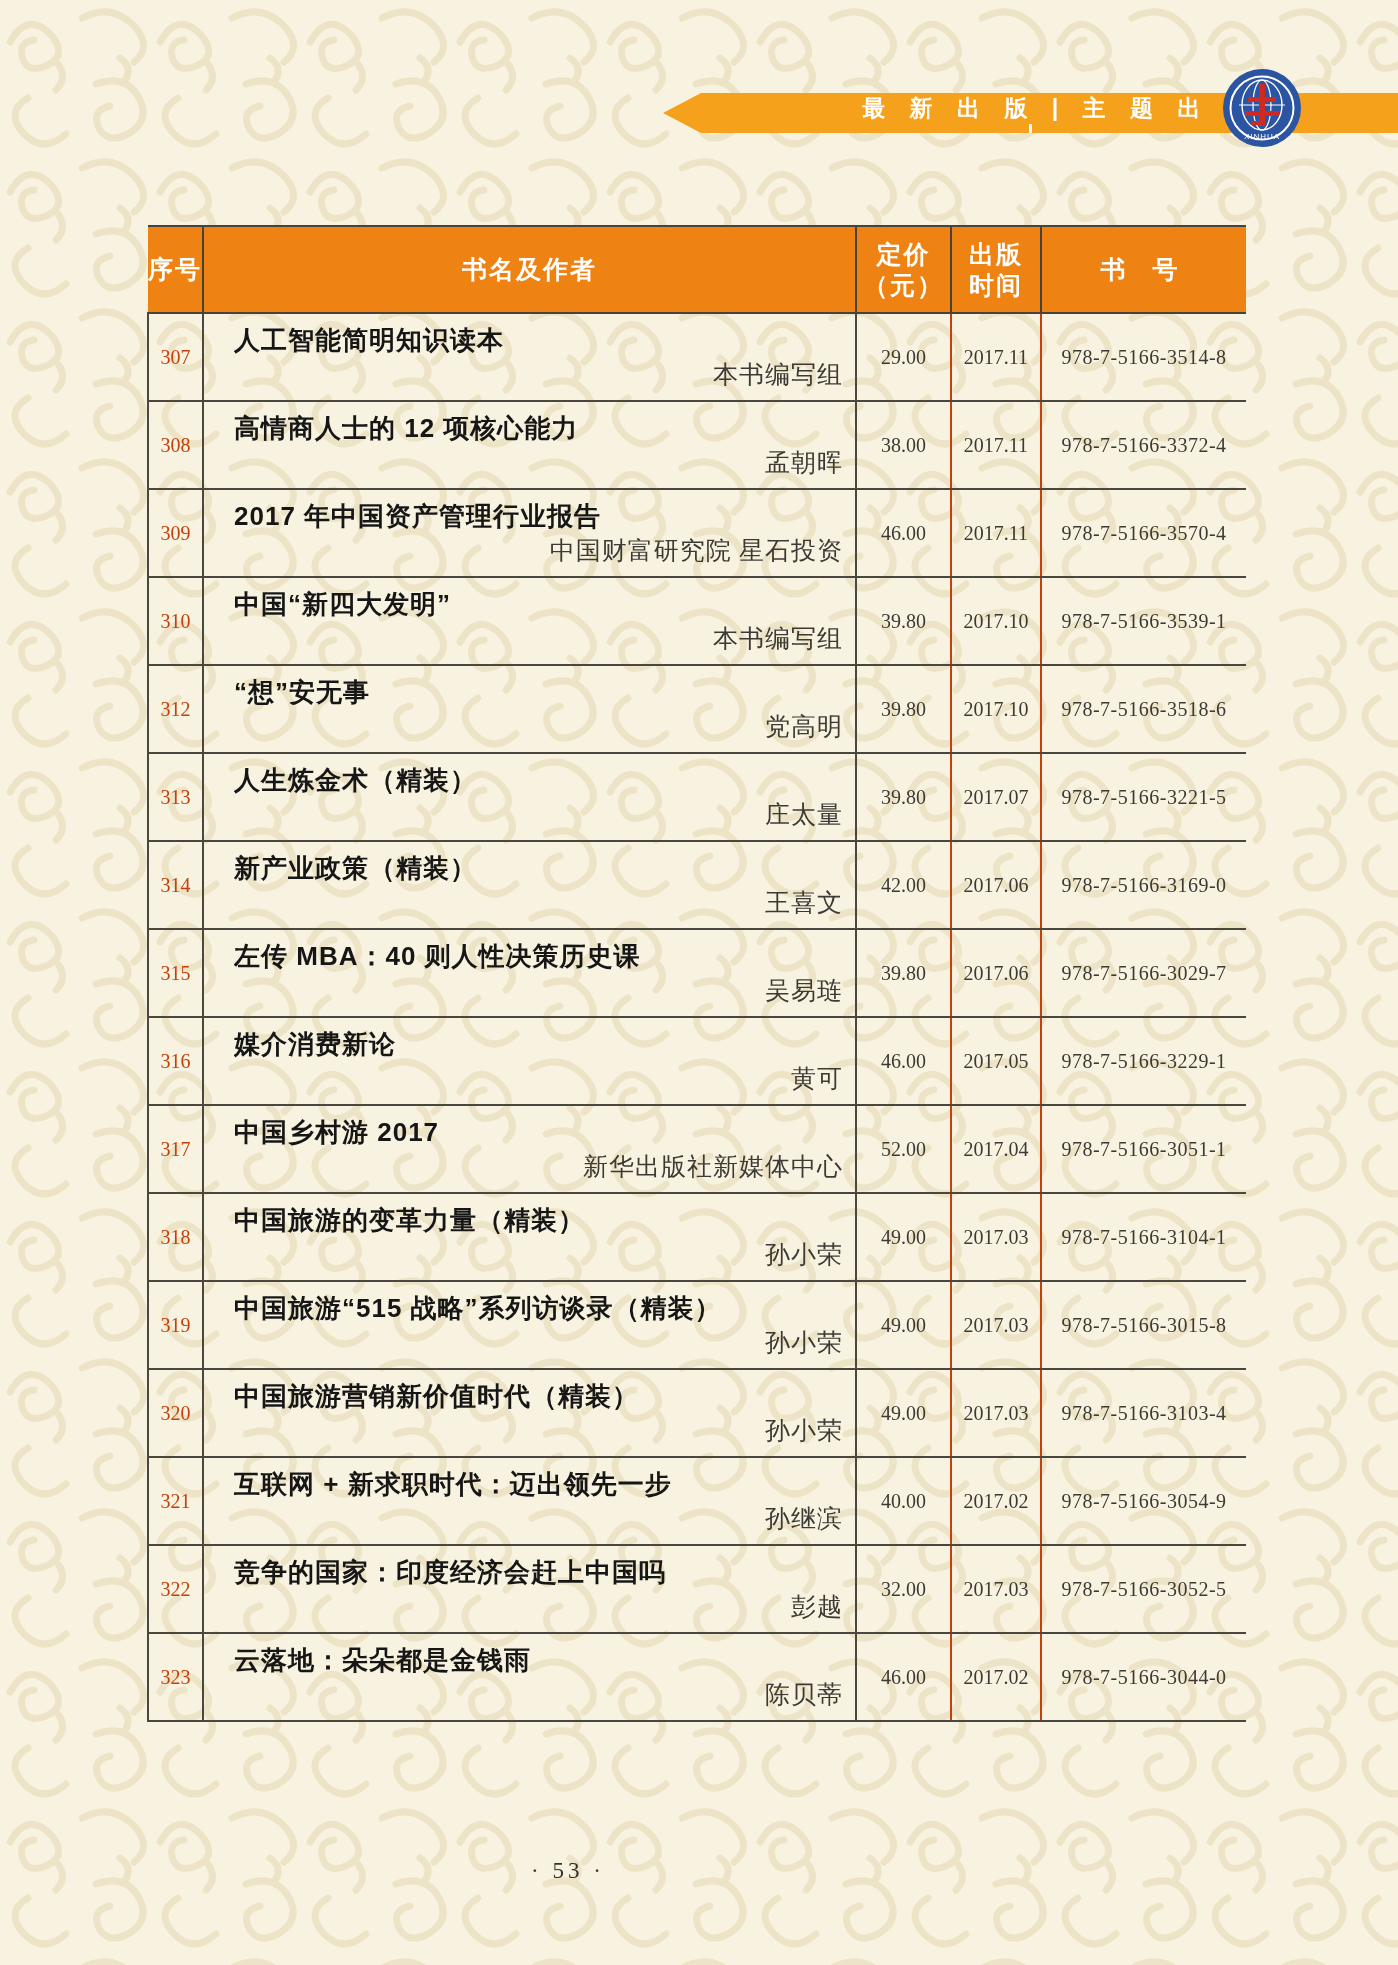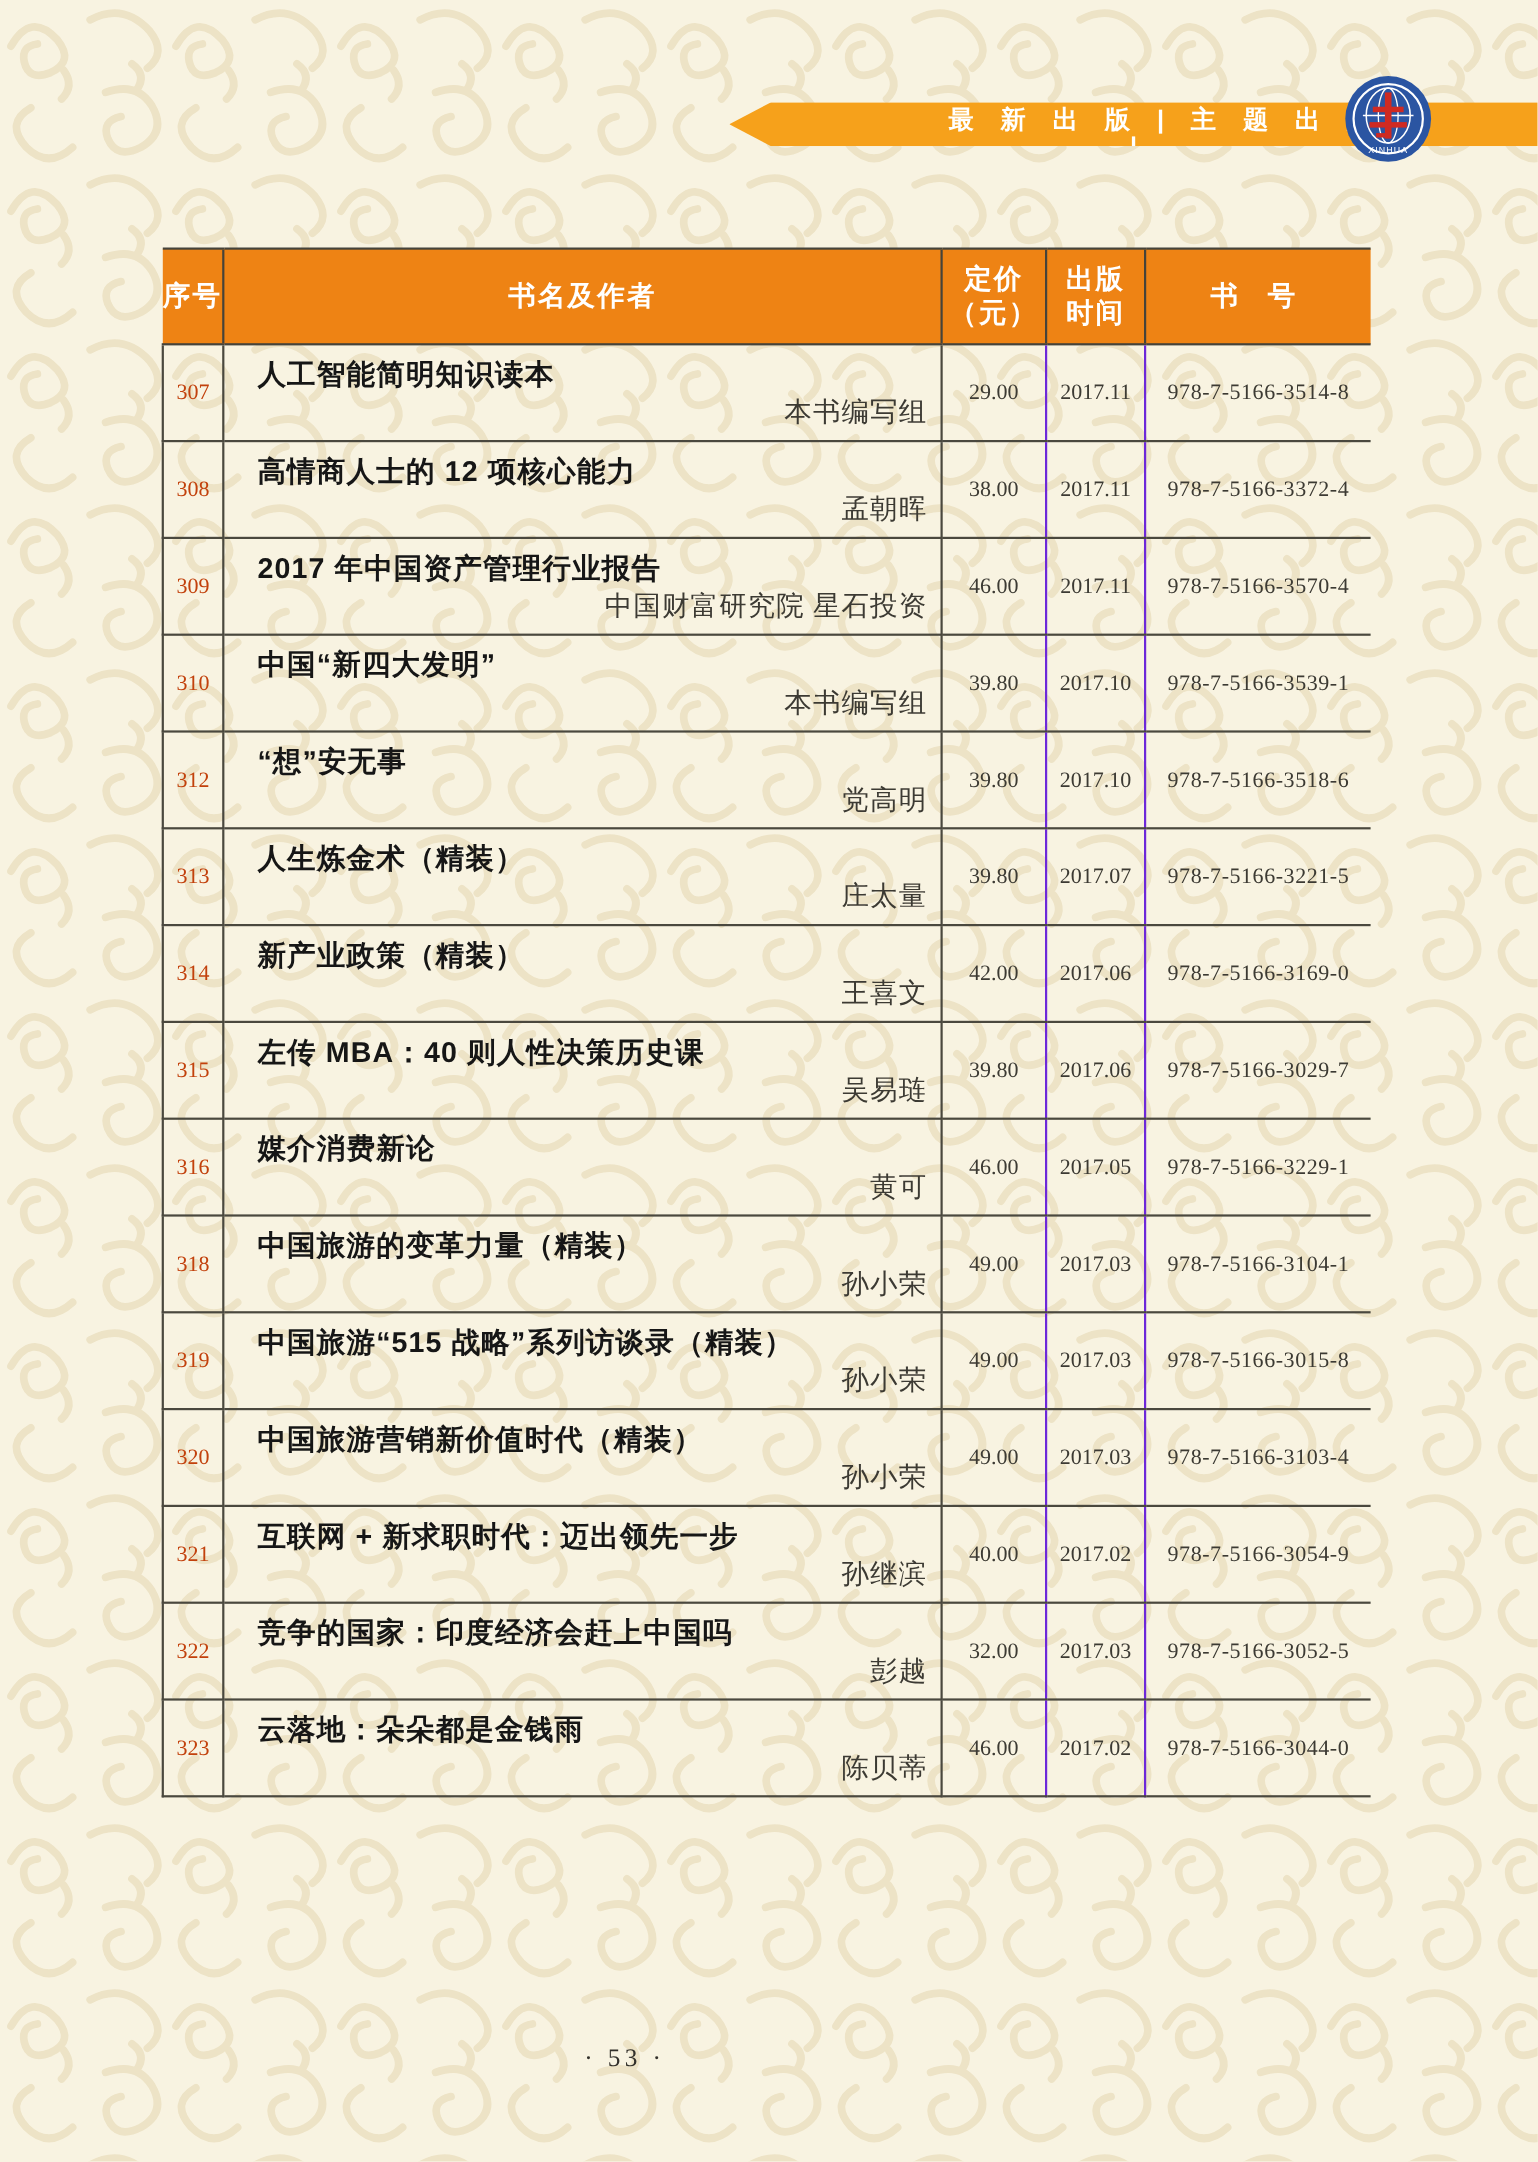--- a/index.html
+++ b/index.html
@@ -69,21 +69,21 @@
   .bk-title{
     position:absolute;left:30px;top:9px;right:14px;
     font-size:26px;font-weight:bold;color:#161616;letter-spacing:1px;
     white-space:nowrap;overflow:hidden;
   }
   .bk-author{
     position:absolute;right:12px;bottom:9px;
     font-family:"Liberation Serif",serif;font-size:25px;color:#3c3a33;letter-spacing:1px;
   }
   td.c-price,td.c-date{
-    border-right:2px solid #6d28d9;
+    border-right:2px solid #c2410c;
     text-align:center;font-family:"Liberation Serif",serif;font-size:20px;
   }
   td.c-isbn{
     text-align:center;font-family:"Liberation Serif",serif;font-size:20px;
     letter-spacing:0.5px;
   }
   
   .page-footer{
     position:absolute;left:0;top:1858px;width:1136px;z-index:2;
     text-align:center;font-family:"Liberation Serif",serif;
@@ -242,20 +242,30 @@
           <td class="c-no">316</td>
           <td class="c-title">
             <div class="bk-title">媒介消费新论</div>
             <div class="bk-author">黄可</div>
           </td>
           <td class="c-price">46.00</td>
           <td class="c-date">2017.05</td>
           <td class="c-isbn">978-7-5166-3229-1</td>
         </tr>
         <tr>
+          <td class="c-no">317</td>
+          <td class="c-title">
+            <div class="bk-title">中国乡村游 2017</div>
+            <div class="bk-author">新华出版社新媒体中心</div>
+          </td>
+          <td class="c-price">52.00</td>
+          <td class="c-date">2017.04</td>
+          <td class="c-isbn">978-7-5166-3051-1</td>
+        </tr>
+        <tr>
           <td class="c-no">318</td>
           <td class="c-title">
             <div class="bk-title">中国旅游的变革力量（精装）</div>
             <div class="bk-author">孙小荣</div>
           </td>
           <td class="c-price">49.00</td>
           <td class="c-date">2017.03</td>
           <td class="c-isbn">978-7-5166-3104-1</td>
         </tr>
         <tr>

